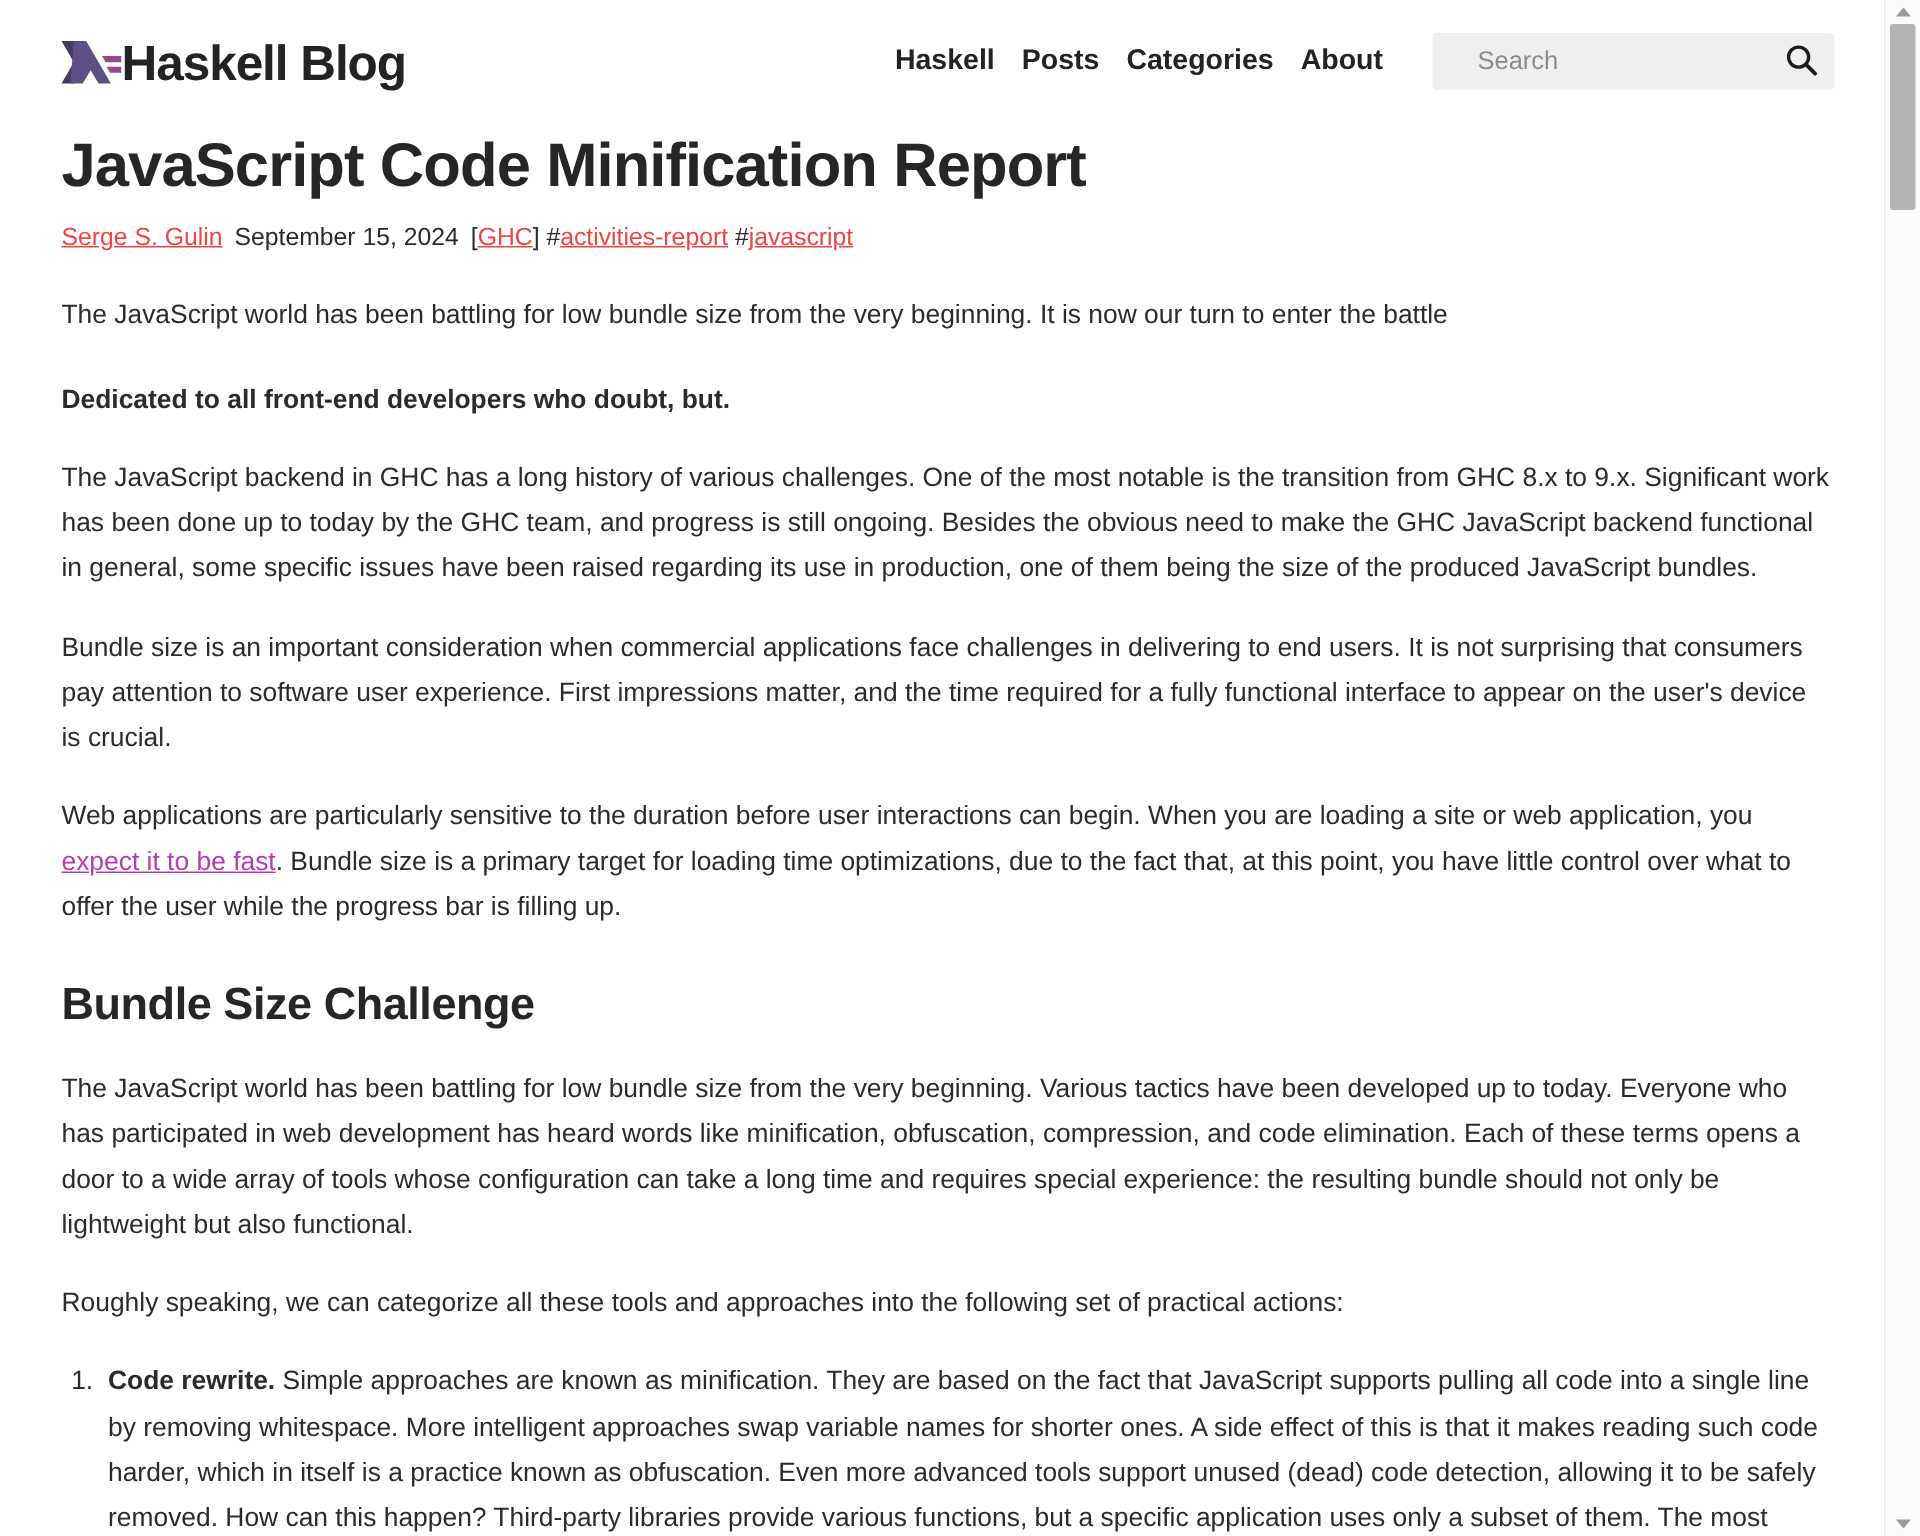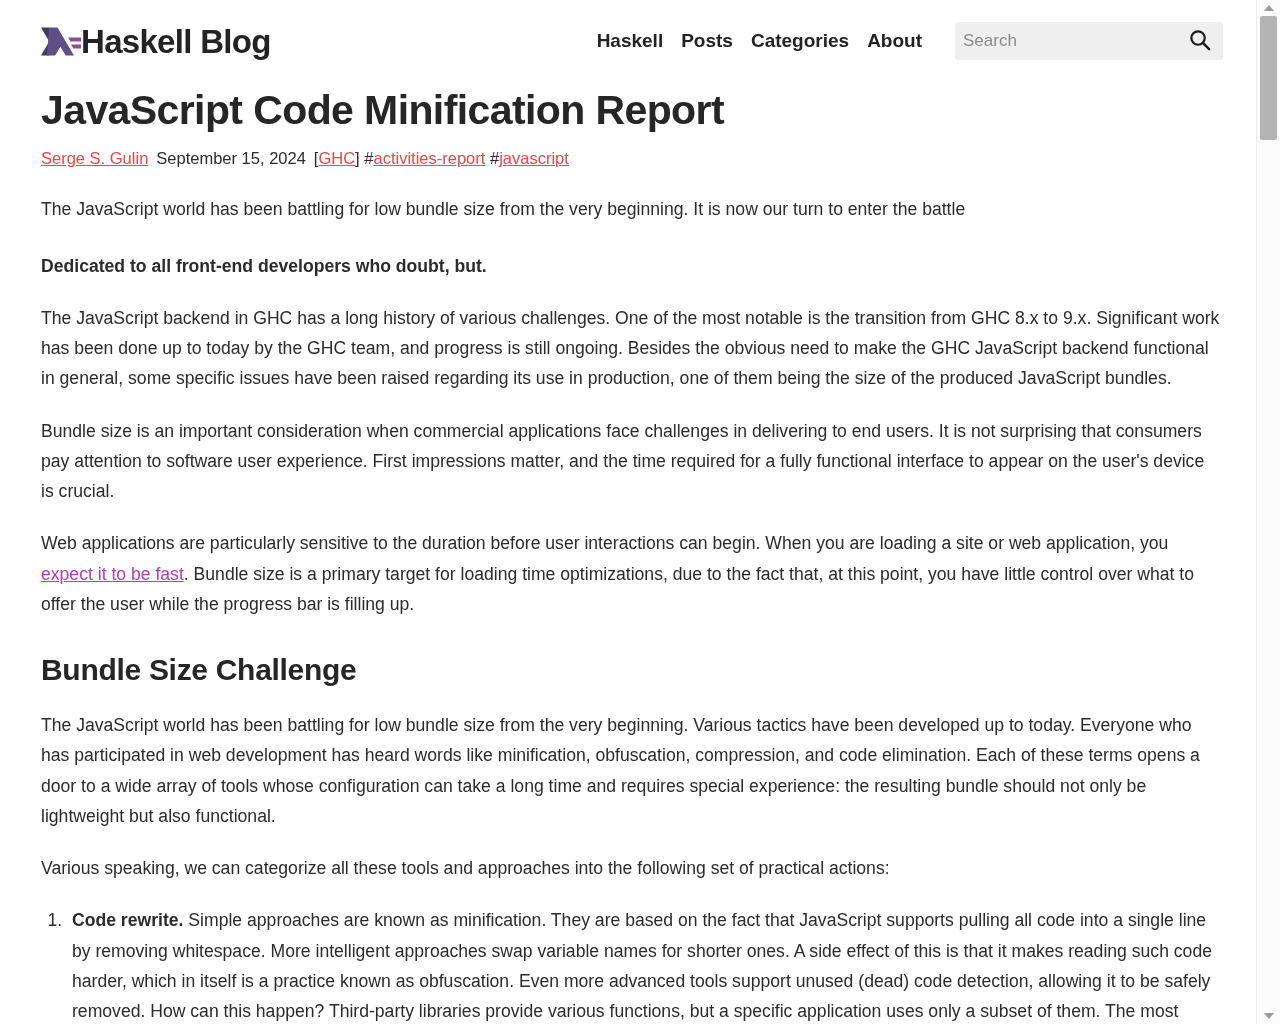--- a/index.html
+++ b/index.html
@@ -83,21 +83,21 @@
     white-space: nowrap;
   }
   .search-box {
     display: flex;
     align-items: center;
     background: #efefef;
     border: none;
     border-radius: 3px;
     width: 268px;
     height: 38px;
-    padding: 0 11px 0 6px;
+    padding: 0 11px 0 28px;
   }
   .search-input {
     flex: 1 1 auto;
     border: none;
     outline: none;
     background: transparent;
     font-family: "Liberation Sans", sans-serif;
     font-size: 17px;
     color: #2b2b2b;
     min-width: 0;
@@ -261,21 +261,21 @@
       <p class="lead">The JavaScript world has been battling for low bundle size from the very beginning. It is now our turn to enter the battle</p>
 
       <p class="dedication">Dedicated to all front-end developers who doubt, but.</p>
 
       <p>The JavaScript backend in GHC has a long history of various challenges. One of the most notable is the transition from GHC 8.x to 9.x. Significant work has been done up to today by the GHC team, and progress is still ongoing. Besides the obvious need to make the GHC JavaScript backend functional in general, some specific issues have been raised regarding its use in production, one of them being the size of the produced JavaScript bundles.</p>
       <p>Bundle size is an important consideration when commercial applications face challenges in delivering to end users. It is not surprising that consumers pay attention to software user experience. First impressions matter, and the time required for a fully functional interface to appear on the user's device is crucial.</p>
       <p><span>Web applications are particularly sensitive to the duration before user interactions can begin. When you are loading a site or web application, you </span><a href="#">expect it to be fast</a><span>. Bundle size is a primary target for loading time optimizations, due to the fact that, at this point, you have little control over what to offer the user while the progress bar is filling up.</span></p>
 
       <h2 class="section-heading">Bundle Size Challenge</h2>
       <p>The JavaScript world has been battling for low bundle size from the very beginning. Various tactics have been developed up to today. Everyone who has participated in web development has heard words like minification, obfuscation, compression, and code elimination. Each of these terms opens a door to a wide array of tools whose configuration can take a long time and requires special experience: the resulting bundle should not only be lightweight but also functional.</p>
-      <p>Various speaking, we can categorize all these tools and approaches into the following set of practical actions:</p>
+      <p>Roughly speaking, we can categorize all these tools and approaches into the following set of practical actions:</p>
 
       <ol class="practical-list">
         <li><b>Code rewrite.</b><span> Simple approaches are known as minification. They are based on the fact that JavaScript supports pulling all code into a single line by removing whitespace. More intelligent approaches swap variable names for shorter ones. A side effect of this is that it makes reading such code harder, which in itself is a practice known as obfuscation. Even more advanced tools support unused (dead) code detection, allowing it to be safely removed. How can this happen? Third-party libraries provide various functions, but a specific application uses only a subset of them. The most advanced tools take things a step further: they can detect some code that can be</span></li>
       </ol>
 
     </article>
   </div>
 
   <div class="scrollbar">
     <div class="sb-arrow up">

